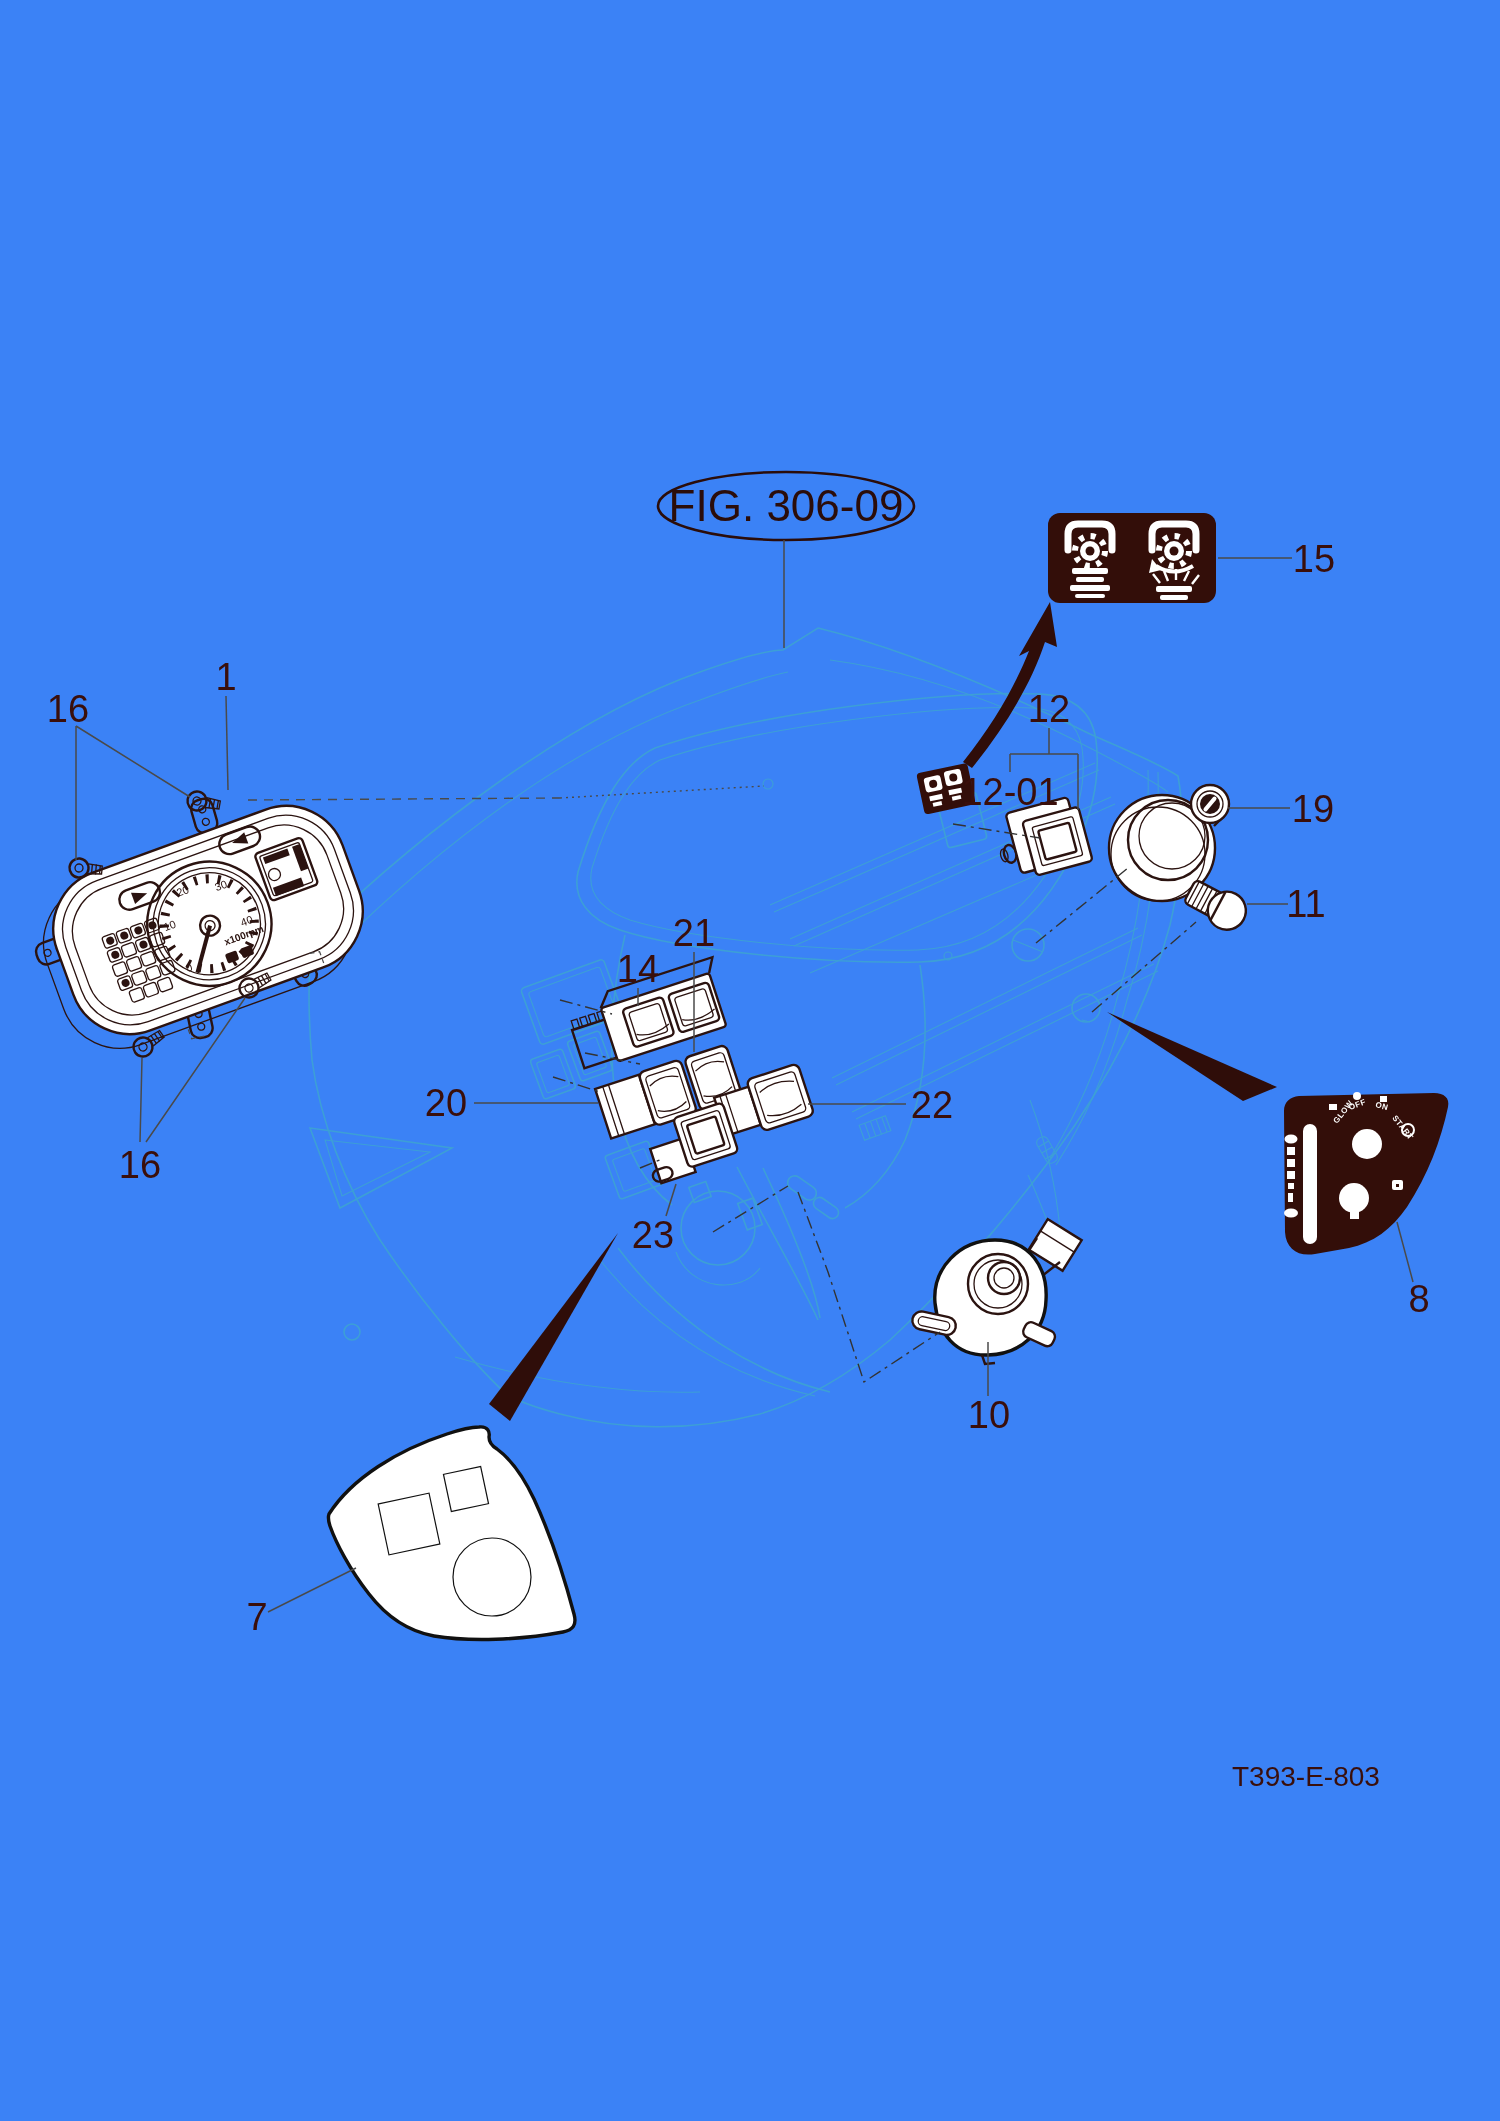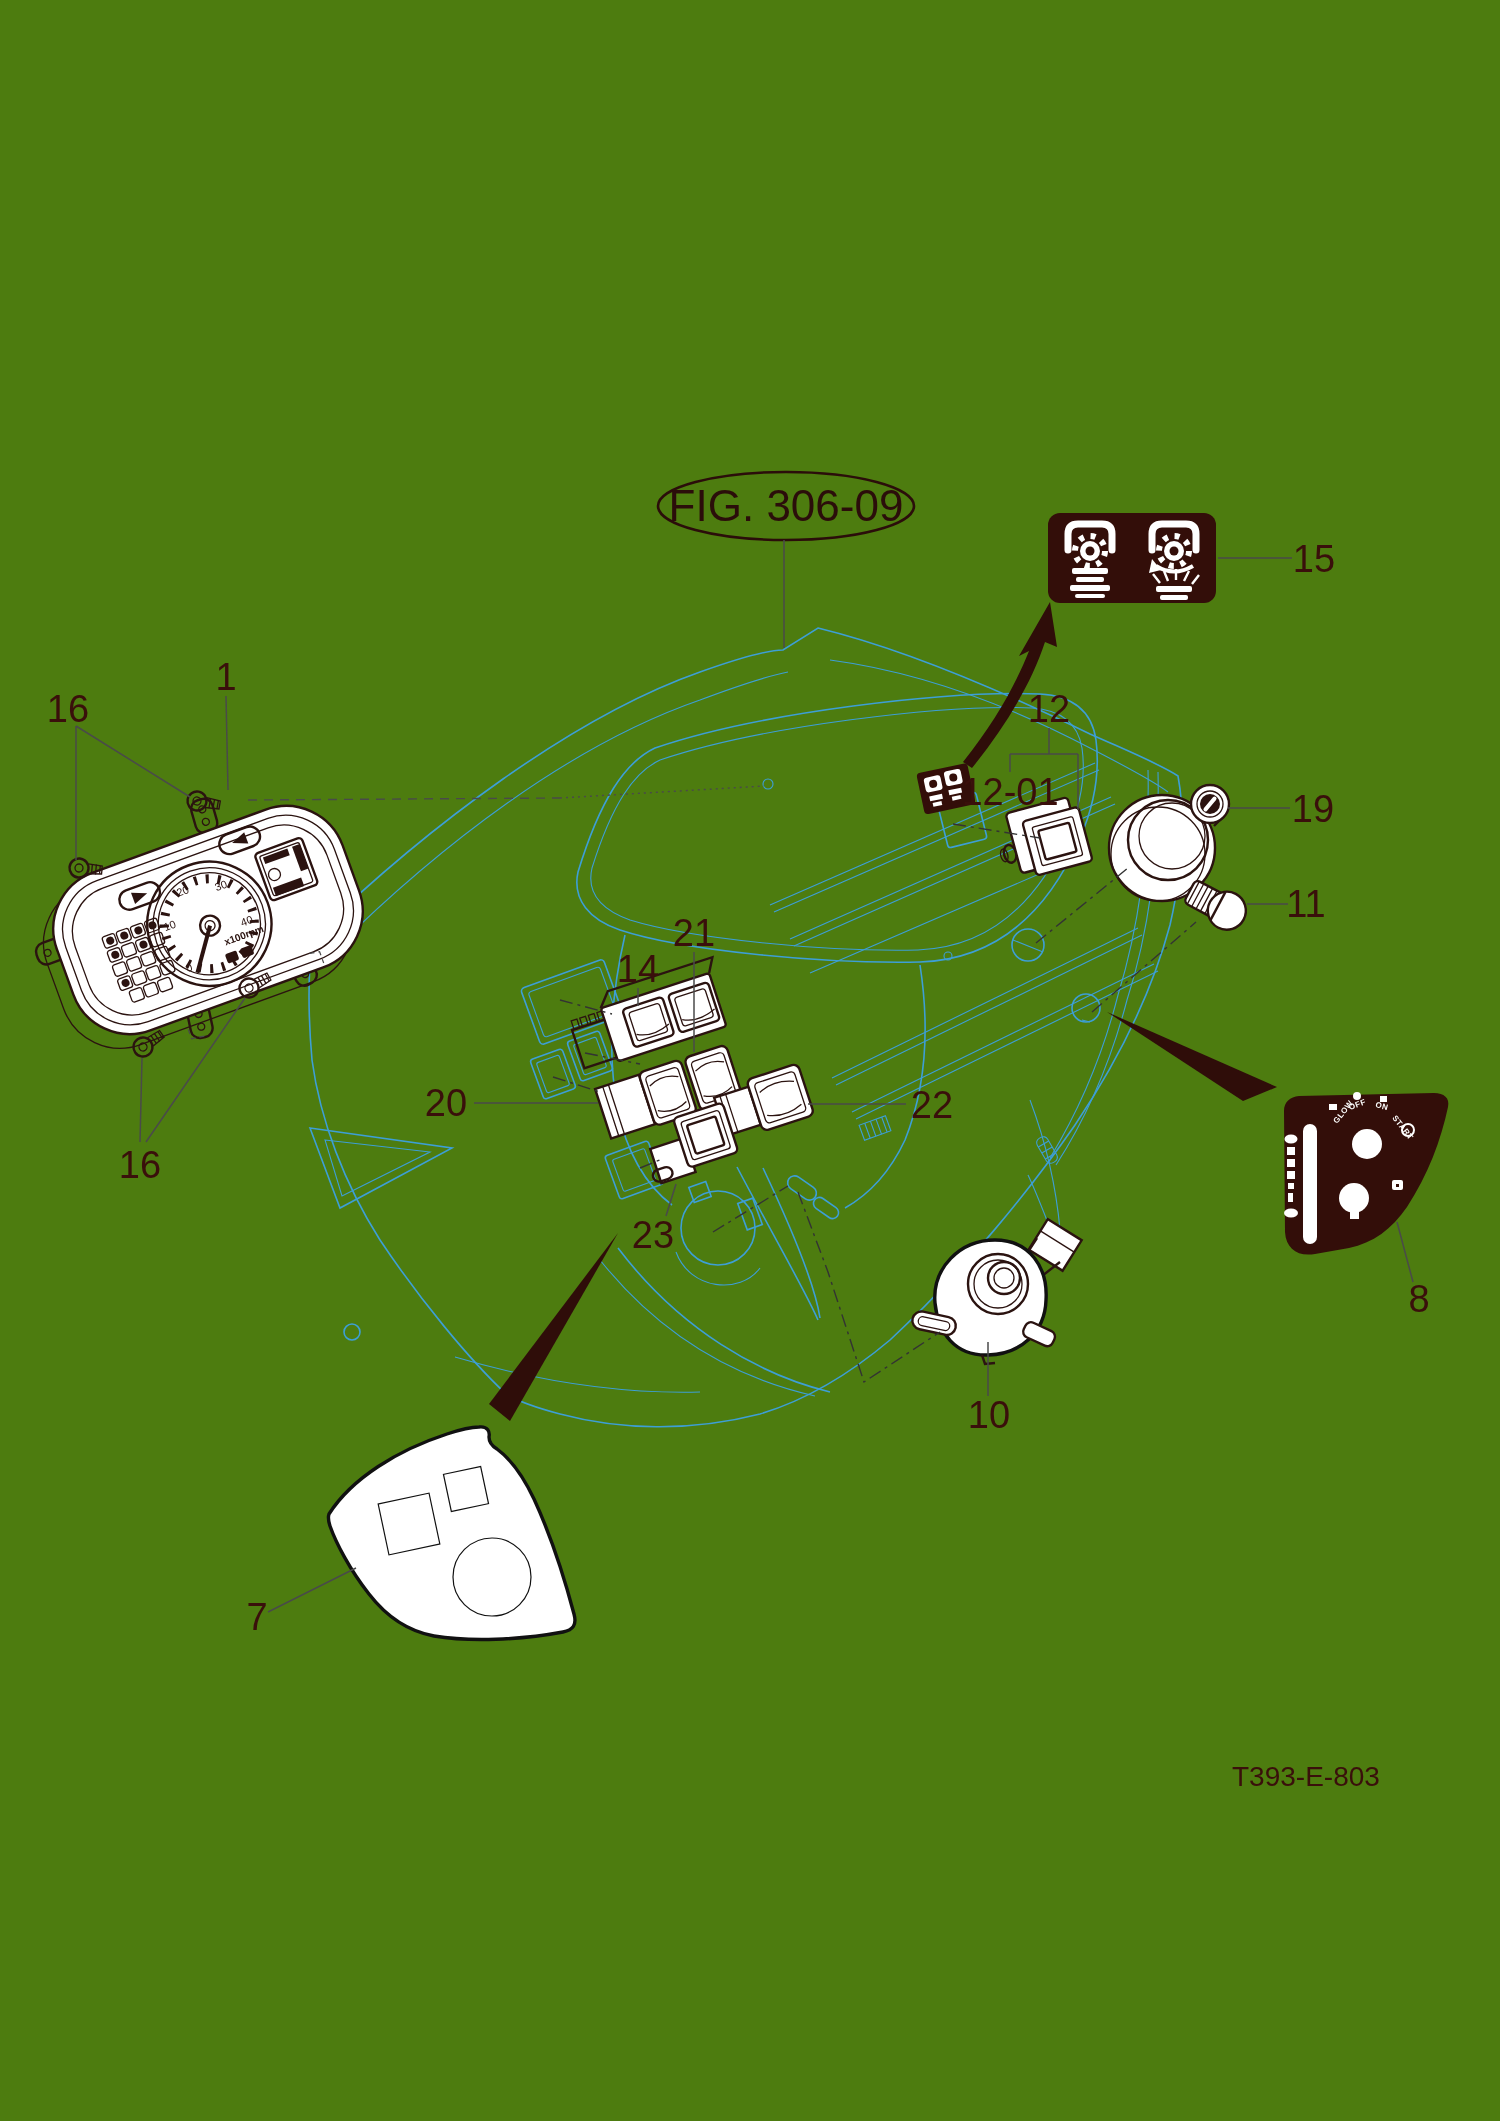--- a/index.html
+++ b/index.html
@@ -1,16 +1,16 @@
 <!DOCTYPE html>
 <html><head>
 <meta charset="utf-8">
 <style>
   html,body{margin:0;padding:0;background:#ffffff;}
-  .stage{position:relative;width:1500px;height:2121px;background:#4d7c0f;overflow:hidden;
+  .stage{position:relative;width:1500px;height:2121px;background:#3b82f6;overflow:hidden;
          font-family:"Liberation Sans", sans-serif;}
   svg text{font-family:"Liberation Sans", sans-serif;}
   .callout{font-size:38px;fill:#3A0F0B;}
   .figtitle{font-size:44px;fill:#2B0D0A;}
   .doccode{font-size:28px;fill:#3A0F0B;}
   .tinytick{font-size:11px;fill:#2B1310;}
   .tachunit{font-size:10px;fill:#2B1310;font-weight:bold;}
   .p8txt{font-size:8px;fill:#ffffff;font-weight:bold;letter-spacing:.5px;}
   .blue{stroke:#3D9FD6;fill:none;stroke-width:1.6;}
   .blueT{stroke:#3D9FD6;fill:none;stroke-width:1.1;}

